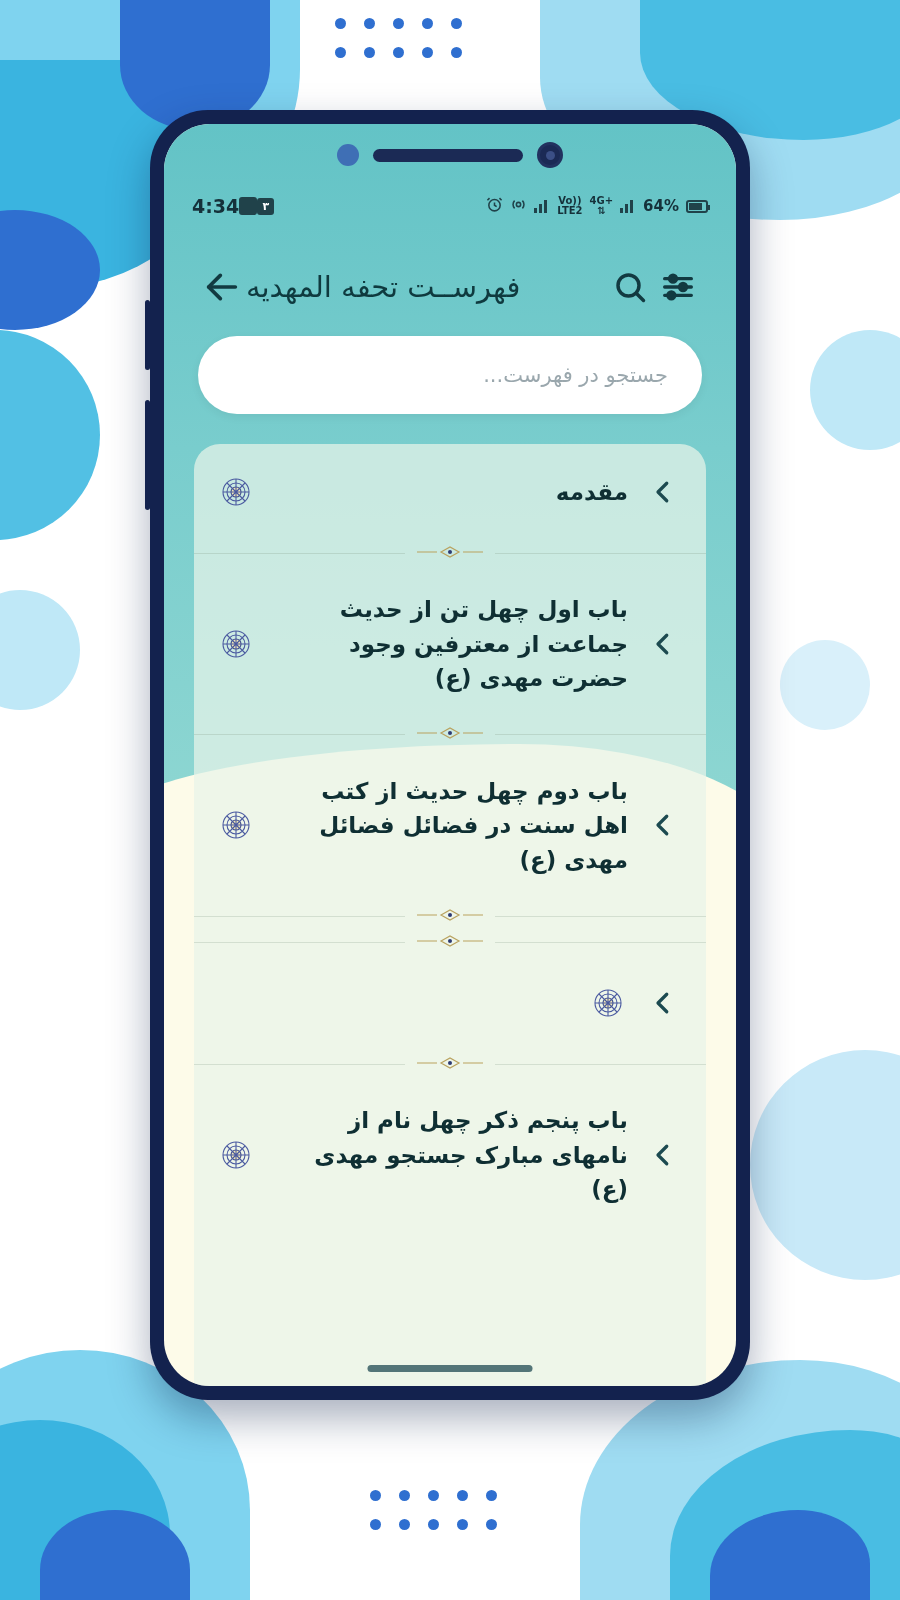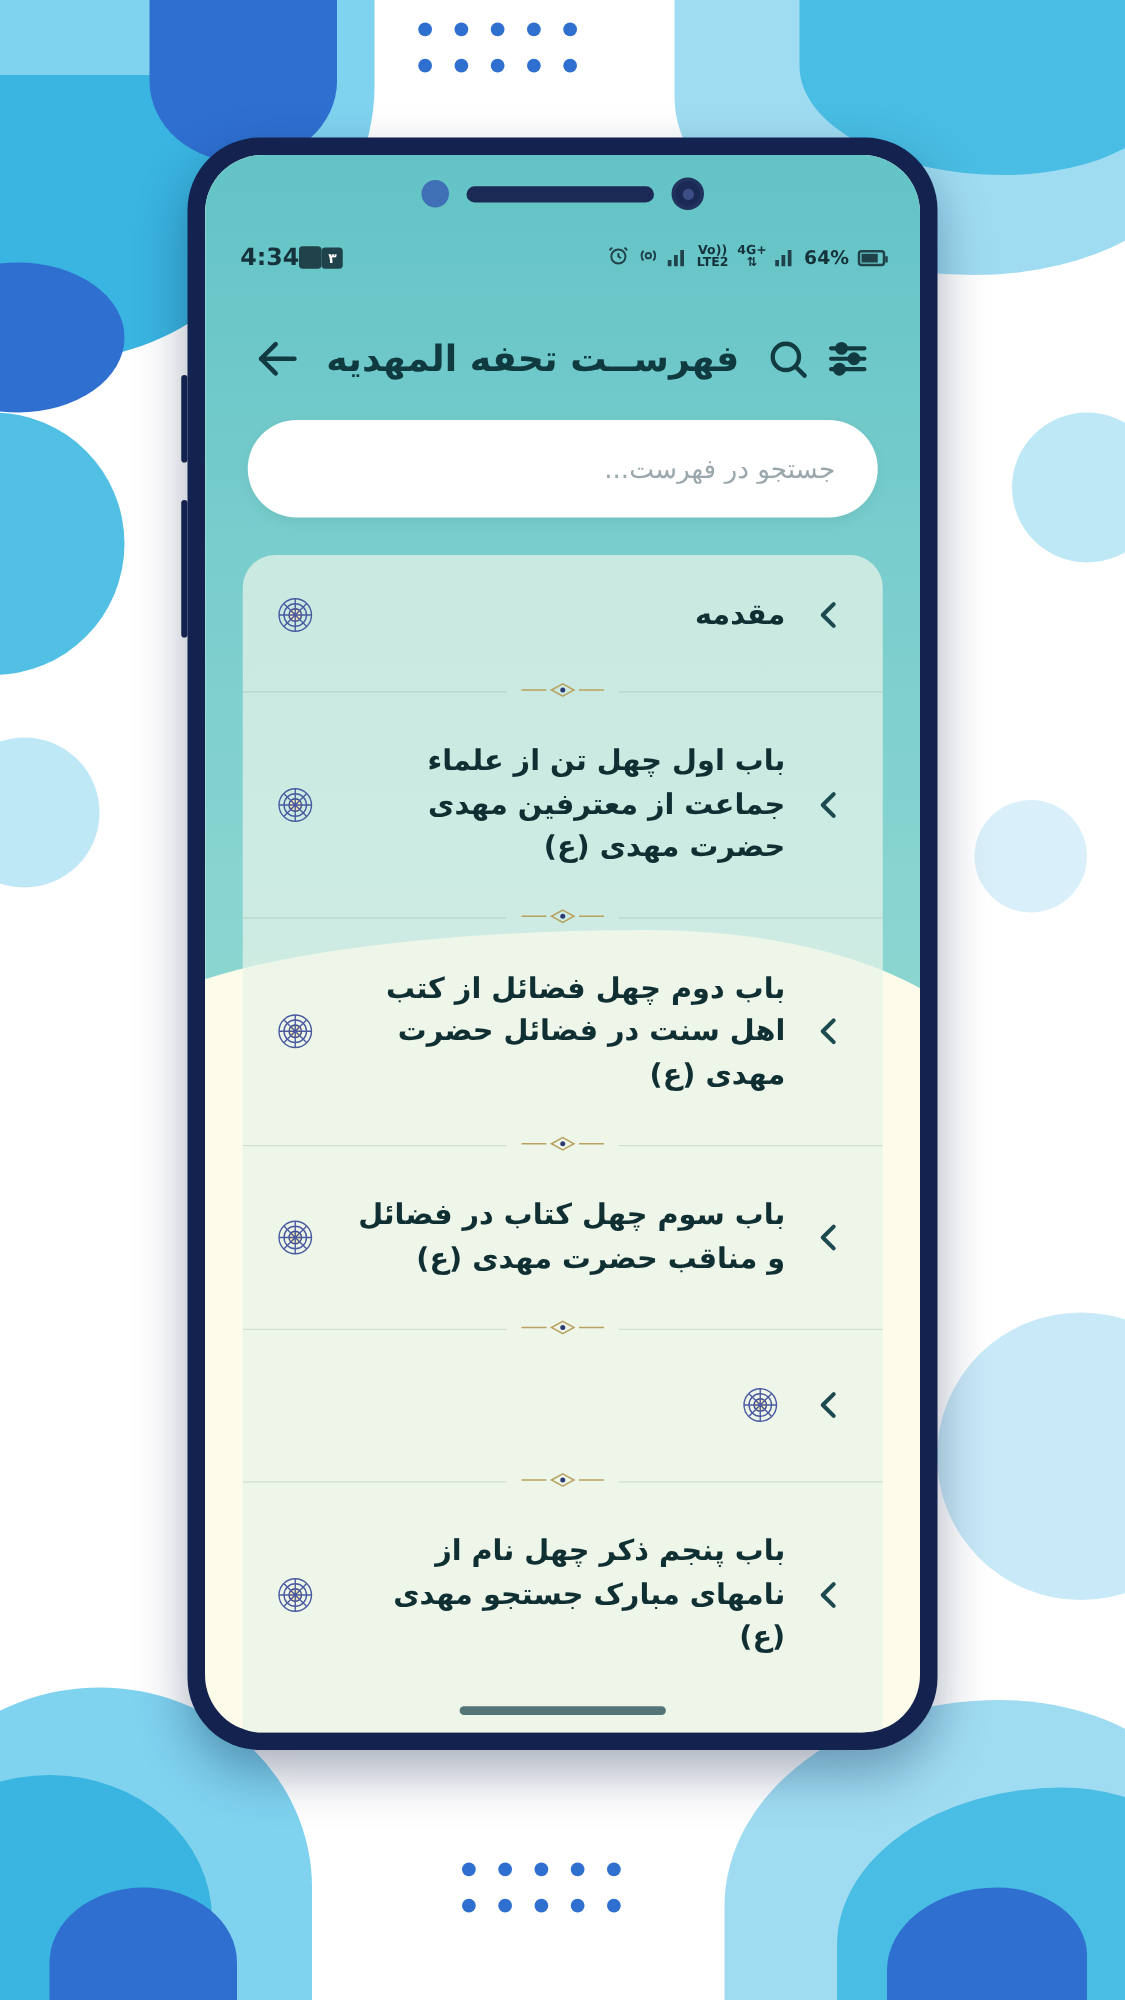--- a/index.html
+++ b/index.html
@@ -166,22 +166,22 @@
   .batt i { position:absolute; left:1px; top:1px; bottom:1px; width: 70%; background:#20424a; display:block;}
 
   
   .appbar {
     position: absolute; top: 118px; left: 0; right: 0; height: 90px;
     display: flex; align-items: center; justify-content: space-between;
     padding: 0 34px;
     color: #123a41;
   }
   .appbar-title {
-    font-size: 29px; font-weight: 700; letter-spacing: .5px; color: #0f3a3f;
-    flex: 1; text-align: center;
+    font-size: 29px; font-weight: 400; letter-spacing: .5px; color: #0f3a3f;
+    flex: 1; text-align: left;
   }
   .icon-btn { width: 48px; height: 48px; display:flex; align-items:center; justify-content:center; }
 
   
   .search-wrap { position: absolute; top: 212px; left: 34px; right: 34px; }
   .search-box {
     height: 78px; background: #fff; border-radius: 42px;
     display: flex; align-items: center; padding: 0 34px;
     box-shadow: 0 3px 10px rgba(0,0,0,.06);
   }
@@ -389,21 +389,21 @@
           </div>
           <div class="line"></div>
         </div>
 
         <div class="row">
           <div class="chev">
             <svg width="30" height="30" viewBox="0 0 24 24" fill="none" stroke="#1c4a50" stroke-width="2.6" stroke-linecap="round" stroke-linejoin="round">
                 <path d="M15 5l-7 7 7 7"></path>
               </svg>
           </div>
-          <div class="row-title">باب اول چهل تن از علماء جماعت از معترفین مهدی حضرت مهدی (ع)</div>
+          <div class="row-title">باب اول چهل تن از حدیث جماعت از معترفین وجود حضرت مهدی (ع)</div>
           <div class="rosette">
             <svg width="40" height="40" viewBox="0 0 40 40" fill="none" stroke="#3a4a8a" stroke-width="1.1">
               <circle cx="20" cy="20" r="5" fill="#f0e6b8"></circle>
               <g stroke="#4a5aa0">
                 <circle cx="20" cy="20" r="9"></circle>
                   <circle cx="20" cy="20" r="13"></circle>
                 <path d="M20 7v26M7 20h26M11 11l18 18M29 11L11 29"></path>
               </g>
             </svg>
           </div>
@@ -419,21 +419,21 @@
           </div>
           <div class="line"></div>
         </div>
 
         <div class="row">
           <div class="chev">
             <svg width="30" height="30" viewBox="0 0 24 24" fill="none" stroke="#1c4a50" stroke-width="2.6" stroke-linecap="round" stroke-linejoin="round">
                 <path d="M15 5l-7 7 7 7"></path>
               </svg>
           </div>
-          <div class="row-title">باب دوم چهل فضائل از کتب اهل سنت در فضائل حضرت مهدی (ع)</div>
+          <div class="row-title">باب دوم چهل حدیث از کتب اهل سنت در فضائل فضائل مهدی (ع)</div>
           <div class="rosette">
             <svg width="40" height="40" viewBox="0 0 40 40" fill="none" stroke="#3a4a8a" stroke-width="1.1">
               <circle cx="20" cy="20" r="5" fill="#f0e6b8"></circle>
               <g stroke="#4a5aa0">
                 <circle cx="20" cy="20" r="9"></circle>
                   <circle cx="20" cy="20" r="13"></circle>
                 <path d="M20 7v26M7 20h26M11 11l18 18M29 11L11 29"></path>
               </g>
             </svg>
           </div>
@@ -443,38 +443,20 @@
           <div class="orn">
             <svg width="70" height="14" viewBox="0 0 70 14" fill="none" stroke="#b9a25f" stroke-width="1.2">
               <path d="M2 7h20M48 7h20"></path>
                 <path d="M26 7l9-5 9 5-9 5z"></path>
                 <circle cx="35" cy="7" r="2" fill="#2d3a72" stroke="none"></circle>
             </svg>
           </div>
           <div class="line"></div>
         </div>
 
-        <div class="row">
-          <div class="chev">
-            <svg width="30" height="30" viewBox="0 0 24 24" fill="none" stroke="#1c4a50" stroke-width="2.6" stroke-linecap="round" stroke-linejoin="round">
-                <path d="M15 5l-7 7 7 7"></path>
-              </svg>
-          </div>
-          <div class="row-title">باب سوم چهل کتاب در فضائل و مناقب حضرت مهدی (ع)</div>
-          <div class="rosette">
-            <svg width="40" height="40" viewBox="0 0 40 40" fill="none" stroke="#3a4a8a" stroke-width="1.1">
-              <circle cx="20" cy="20" r="5" fill="#f0e6b8"></circle>
-              <g stroke="#4a5aa0">
-                <circle cx="20" cy="20" r="9"></circle>
-                  <circle cx="20" cy="20" r="13"></circle>
-                <path d="M20 7v26M7 20h26M11 11l18 18M29 11L11 29"></path>
-              </g>
-            </svg>
-          </div>
-        </div>
         <div class="divider">
           <div class="line"></div>
           <div class="orn">
             <svg width="70" height="14" viewBox="0 0 70 14" fill="none" stroke="#b9a25f" stroke-width="1.2">
               <path d="M2 7h20M48 7h20"></path>
                 <path d="M26 7l9-5 9 5-9 5z"></path>
                 <circle cx="35" cy="7" r="2" fill="#2d3a72" stroke="none"></circle>
             </svg>
           </div>
           <div class="line"></div>

